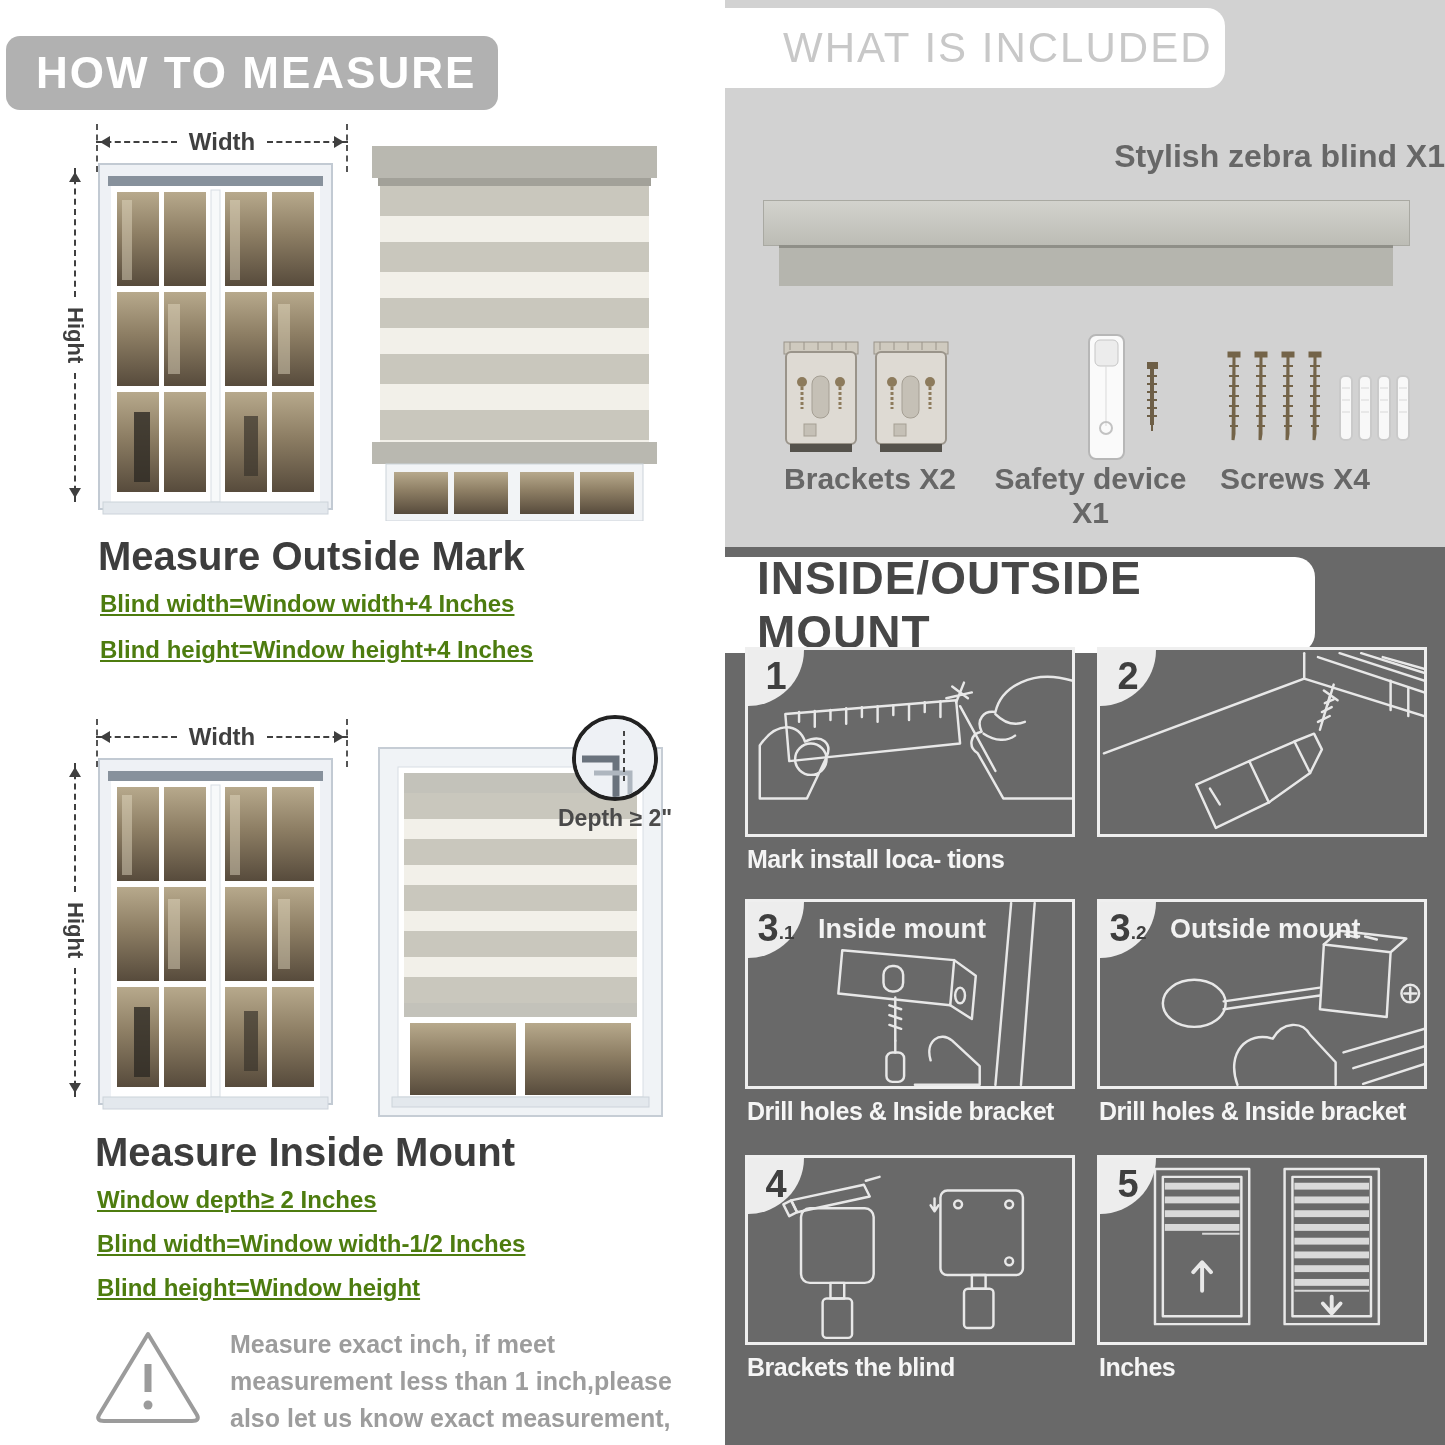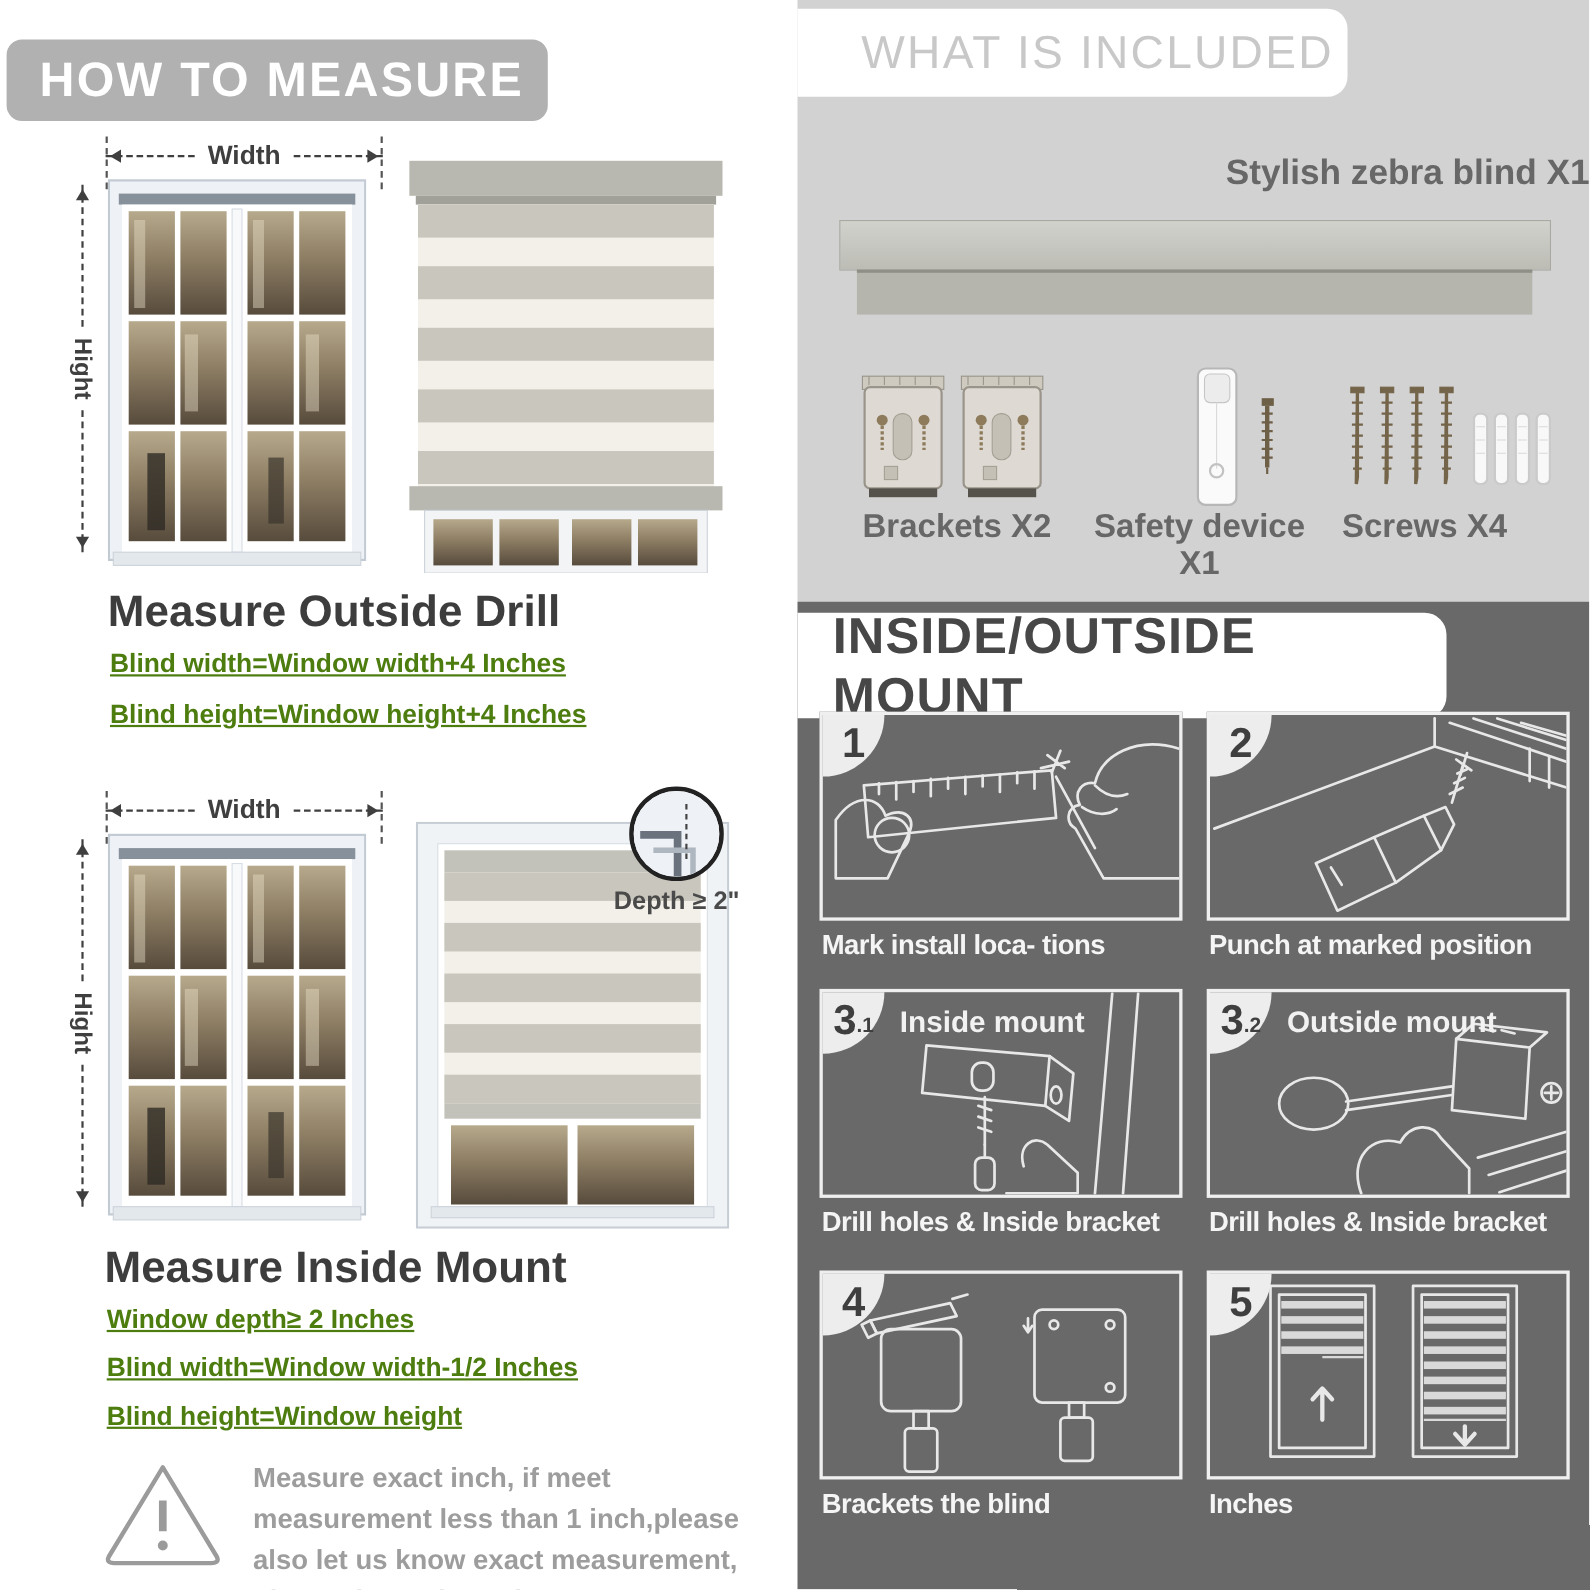--- a/index.html
+++ b/index.html
@@ -151,21 +151,21 @@
         <rect x="14" y="318" width="257" height="57" fill="#f2f4f6" stroke="#ccd3da"></rect>
         <g fill="url(#bldg)">
           <rect x="22" y="326" width="54" height="42"></rect>
             <rect x="82" y="326" width="54" height="42"></rect>
           <rect x="148" y="326" width="54" height="42"></rect>
             <rect x="208" y="326" width="54" height="42"></rect>
         </g>
       </svg>
     </div>
 
-    <div class="sec-title" style="left:98px;top:510px">Measure Outside Drill</div>
+    <div class="sec-title" style="left:98px;top:510px">Measure Outside Mark</div>
     <div class="sec-line" style="left:100px;top:566px">Blind width=Window width+4 Inches</div>
     <div class="sec-line" style="left:100px;top:612px">Blind height=Window height+4 Inches</div>
 
     <div class="fig" style="left:60px;top:695px;width:660px;height:410px">
       <div class="dim-h" style="left:36px;top:6px;width:252px">
         <div class="dash l"></div>
         <span class="dlabel">Width</span>
         <div class="dash r"></div>
       </div>
       <div class="tick-v" style="left:36px;top:0;height:48px"></div>
@@ -379,21 +379,20 @@
             <path d="M118,180 L98,136 L152,112 L172,154 Z"></path>
             <path d="M152,112 L198,92 L214,124 L172,154"></path>
             <path d="M198,92 L218,84 L226,100 L214,124"></path>
             <path d="M224,80 L234,46"></path>
             <path d="M222,72 l12,-6 M226,62 l10,-5 M229,53 l9,-4"></path>
             <path d="M228,40 l14,10 M238,34 l-6,20"></path>
             <path d="M112,140 l10,16"></path>
           </g>
         </svg>
       </div>
-      <div class="step-caption">Punch at  marked position</div>
     </div>
 
     <div class="step" style="left:20px;top:352px">
       <div class="step-box">
         <div class="badge">
           <span class="n">3</span>
           <span class="sub">.1</span>
         </div>
         <span class="step-title">Inside mount</span>
         <svg class="step-art" viewBox="0 0 330 185">

